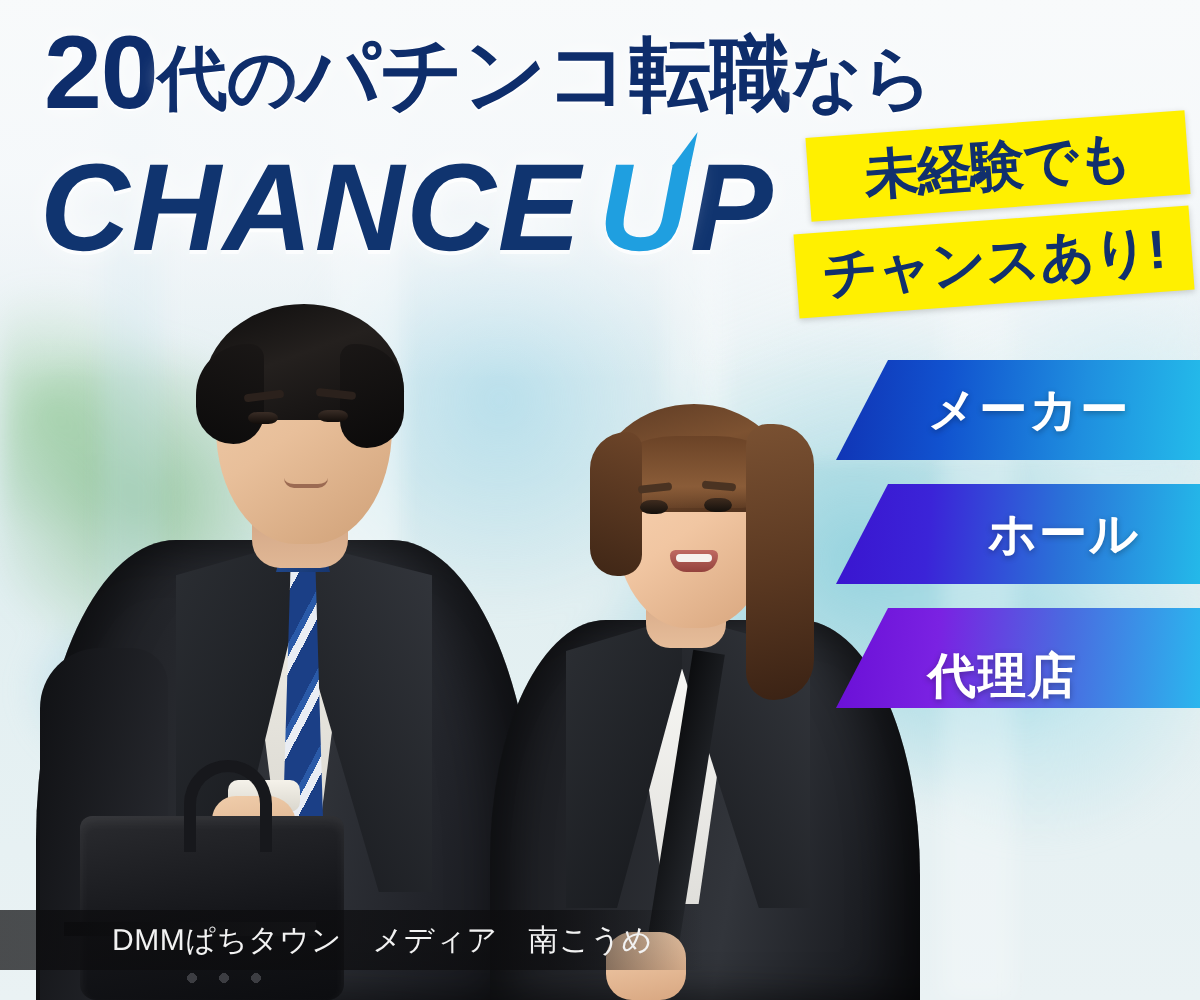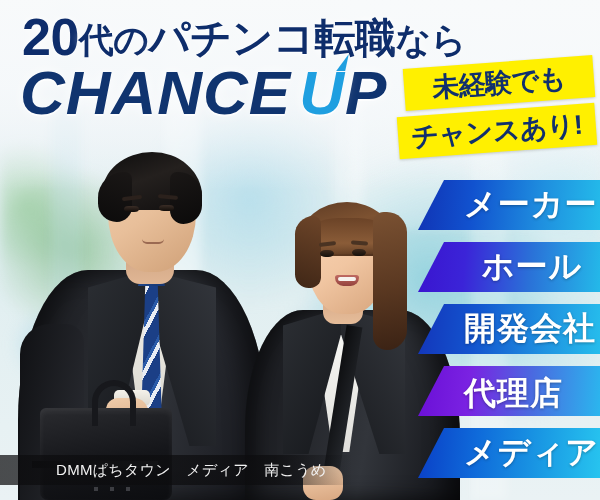--- a/index.html
+++ b/index.html
@@ -267,21 +267,21 @@
     position:absolute; left:22px; top:14px;
     font-weight:bold; color:#0e2d6b;
     letter-spacing:-0.5px; white-space:nowrap;
     text-shadow:0 1px 0 rgba(255,255,255,.9), 0 0 10px rgba(255,255,255,.85);
   }
   .headline .num { font-size:52px; line-height:46px; vertical-align:-3px; }
   .headline .jp  { font-size:41px; line-height:46px; }
   .headline .sm  { font-size:35px; line-height:46px; }
 
   .chance {
-    position:absolute; left:20px; top:60px;
+    position:absolute; left:20px; top:72px;
     font-weight:bold; font-style:italic;
     font-size:62px; line-height:66px;
     letter-spacing:1px; white-space:nowrap;
     text-shadow:0 2px 0 rgba(255,255,255,.75), 0 0 14px rgba(255,255,255,.8);
   }
   .chance .dark { color:#10346f; }
   .chance .up-u { color:#1f9fe0; position:relative; margin-left:8px; }
   .chance .up-u .arrowhead {
     position:absolute; right:-2px; top:-4px;
     width:0; height:0;
@@ -317,21 +317,21 @@
   .cat-list { position:absolute; left:418px; top:180px; width:182px; }
   .cat {
     position:relative;
     height:50px; margin-bottom:12px;
     display:flex; align-items:center;
     padding-left:46px;
     clip-path:polygon(26px 0, 100% 0, 100% 100%, 0 100%);
     box-shadow:0 1px 3px rgba(0,0,0,.22);
   }
   .cat span {
-    color:#fff; font-weight:bold; font-size:32px;
+    color:#fff; font-weight:bold; font-size:24px;
     letter-spacing:1px; white-space:nowrap;
     text-shadow:0 1px 3px rgba(0,0,0,.3);
   }
   #cat-0 { background:linear-gradient(95deg,#1033b4 0%,#1152cf 30%,#1f8fdf 68%,#24bbea 100%); }
   #cat-1 { background:linear-gradient(95deg,#3a14cf 0%,#3b24d8 26%,#2a72d8 62%,#24b9e9 100%);justify-content:center; }
   #cat-2 { background:linear-gradient(95deg,#1335ba 0%,#1355cf 32%,#1f93e1 70%,#26bdec 100%); }
   #cat-3 { background:linear-gradient(95deg,#6a0fd6 0%,#7a22e2 28%,#4a6ae0 62%,#2bb6ee 100%);align-items:flex-end; }
   #cat-4 { background:linear-gradient(95deg,#0a3fc6 0%,#0f6ada 32%,#1a9ae4 68%,#27c4ef 100%); }
 
   
@@ -419,28 +419,22 @@
     <span>チャンスあり!</span>
   </div>
 
   <div class="cat-list">
     <div class="cat" id="cat-0">
       <span>メーカー</span>
     </div>
     <div class="cat" id="cat-1">
       <span>ホール</span>
     </div>
-    <div class="cat" id="cat-2">
-      <span>開発会社</span>
-    </div>
     <div class="cat" id="cat-3">
       <span>代理店</span>
     </div>
-    <div class="cat" id="cat-4">
-      <span>メディア</span>
-    </div>
   </div>
 
   <div class="credit">
     <span>DMMぱちタウン　メディア　南こうめ</span>
   </div>
 
 </div>
 
 </body></html>

